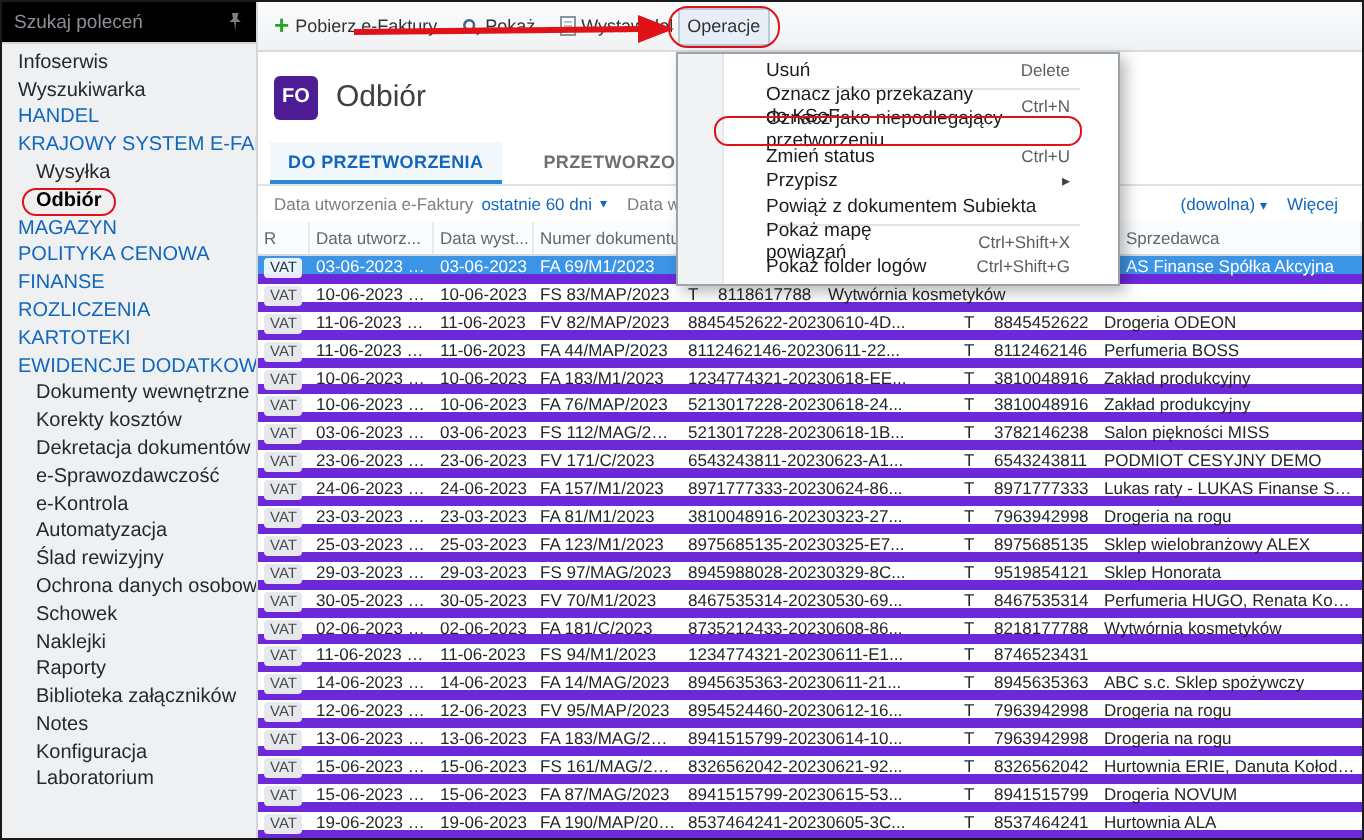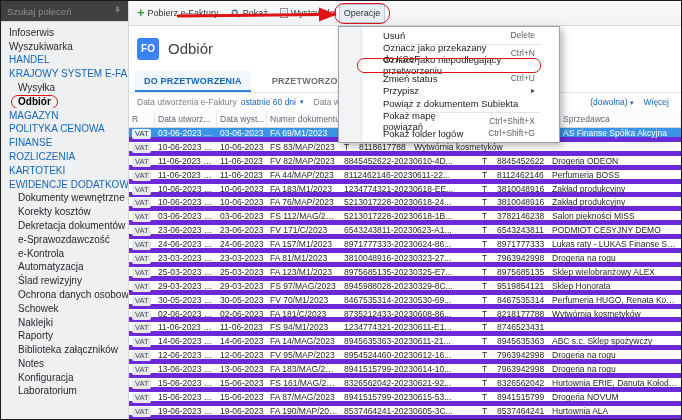--- a/index.html
+++ b/index.html
@@ -2,42 +2,42 @@
 <html lang="pl"><head>
 <meta charset="utf-8">
 <style>
   *{box-sizing:border-box;margin:0;padding:0}
   html,body{background:#fff}
   #app{position:relative;width:682px;height:420px;border:1px solid #1a1a1a;background:#fff;
        font-family:"Liberation Sans","DejaVu Sans",sans-serif;overflow:hidden;cursor:default}
 
   
   .sidebar{position:absolute;left:0;top:0;bottom:0;width:128px;background:#eef0f2;border-right:1px solid #d4d7da}
-  .sb-search{height:21px;display:flex;align-items:center;padding:0 6px;border-bottom:1px solid #d4d7da;background:#404040}
+  .sb-search{height:21px;display:flex;align-items:center;padding:0 6px;border-bottom:1px solid #d4d7da;background:#000000}
   .sb-search-label{font-size:9.5px;color:#8b9097;flex:1;white-space:nowrap;overflow:hidden}
   .sb-list{padding-top:3px}
   .sb-item{height:13.8px;line-height:13.8px;padding-left:8px;white-space:nowrap;overflow:hidden}
   .sb-label{display:inline-block;font-size:10px;color:#26292c;line-height:12px;vertical-align:middle}
   .sb-section .sb-label{color:#1266bb}
   .sb-child{padding-left:17px}
   .sb-selected .sb-label{font-weight:bold;color:#000}
 
   
   .main{position:absolute;left:128px;right:0;top:0;bottom:0;display:flex;flex-direction:column;background:#fff}
   .toolbar{flex:0 0 25px;display:flex;align-items:center;padding:0 3px;
            background:linear-gradient(#fafbfc,#f0f2f4);border-bottom:1px solid #d8dbde}
   .tb-btn{display:inline-flex;align-items:center;gap:3px;height:19px;padding:0 4px;margin-right:2px;
           background:none;border:1px solid transparent;font-family:inherit;font-size:9px;color:#333;white-space:nowrap}
   .tb-btn.clipped{max-width:62px;overflow:hidden}
   .tb-btn.pressed{background:#e7eef6;border-color:#b9c9da}
   .tb-icon{display:inline-flex;align-items:center}
   .plus-glyph{color:#2ba12b;font-weight:bold;font-size:13px;line-height:10px}
 
   .content-header{flex:0 0 45px;display:flex;align-items:center;gap:9px;padding:0 8px}
-  .fo-badge{width:22px;height:22px;border-radius:3px;background:#3b82f6;color:#fff;font-size:10px;font-weight:bold;
+  .fo-badge{width:22px;height:22px;border-radius:3px;background:#4c1d95;color:#fff;font-size:10px;font-weight:bold;
             display:flex;align-items:center;justify-content:center}
   .page-title{font-size:15px;color:#3c3f44}
 
   .tabs{flex:0 0 22px;display:flex;align-items:flex-end;gap:12px;padding:0 6px;border-bottom:1px solid #dfe2e5}
   .tab{height:21px;line-height:20px;padding:0 9px;font-size:9px;font-weight:bold;color:#6b7076;letter-spacing:.2px;
        border-bottom:2px solid transparent;white-space:nowrap}
   .tab.active{color:#1266bb;border-bottom-color:#2f85d6;background:#f2f7fc}
 
   .filterbar{flex:0 0 18px;display:flex;align-items:center;gap:4px;padding:0 8px;font-size:8.5px;color:#7a7f85;white-space:nowrap}
   .filter-value{color:#1266bb}

